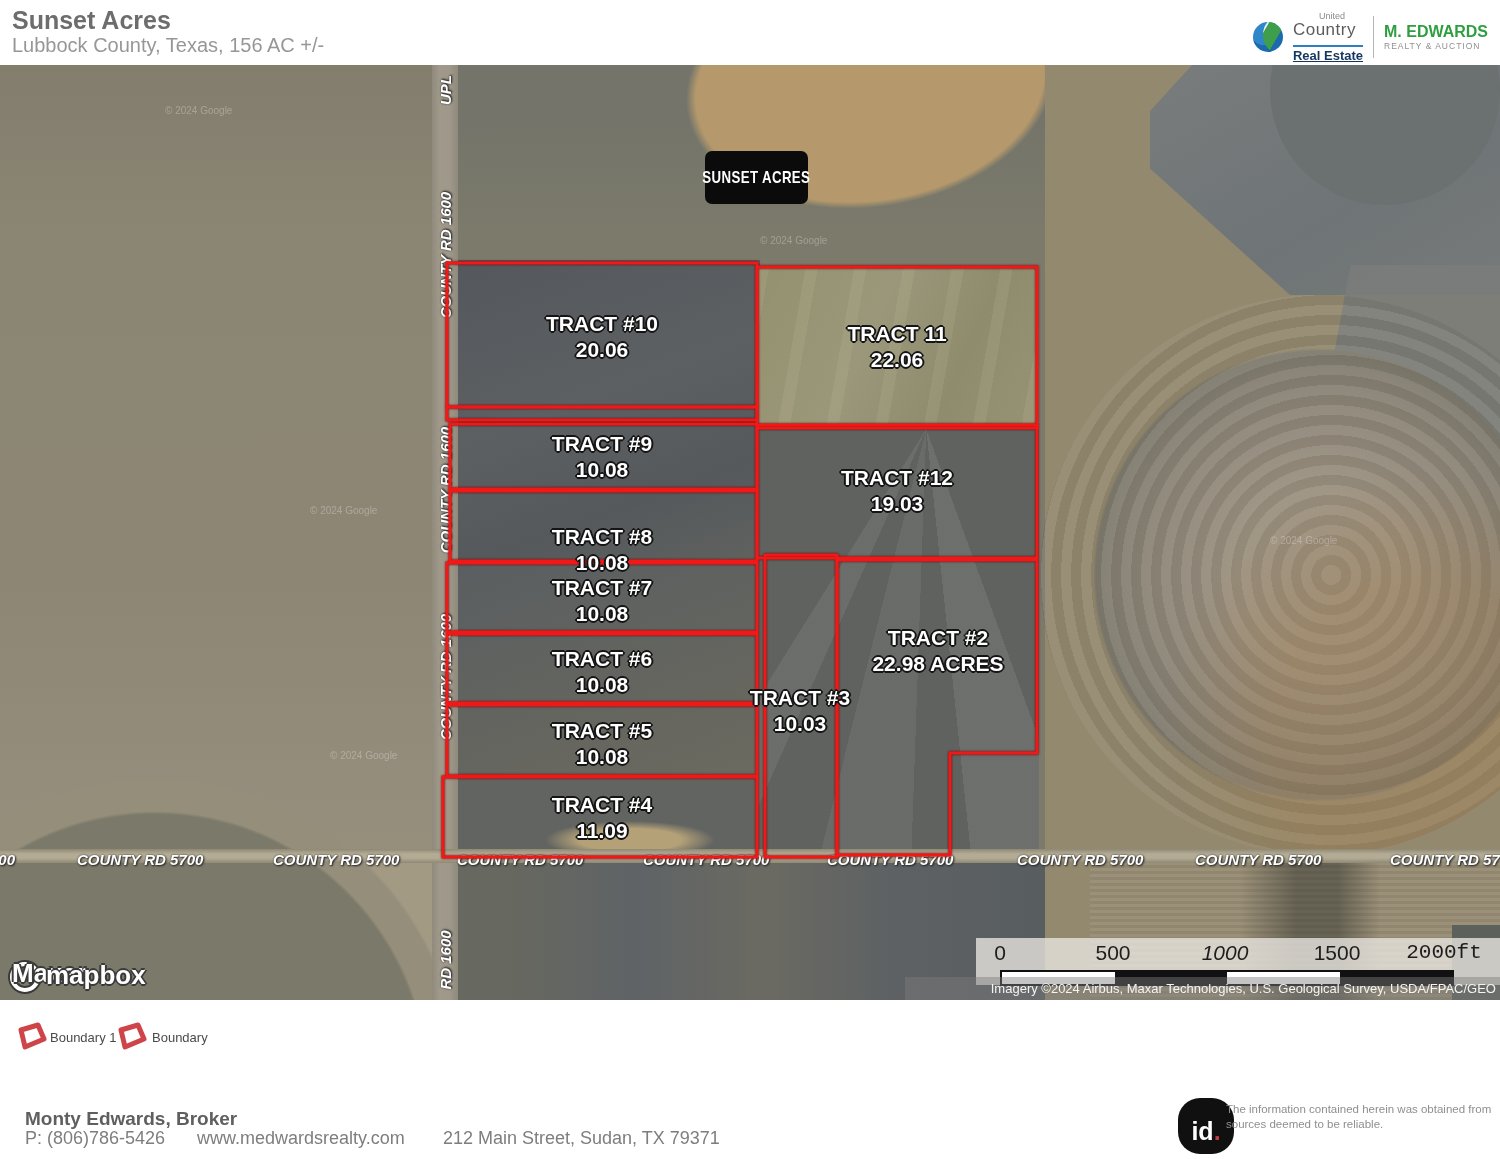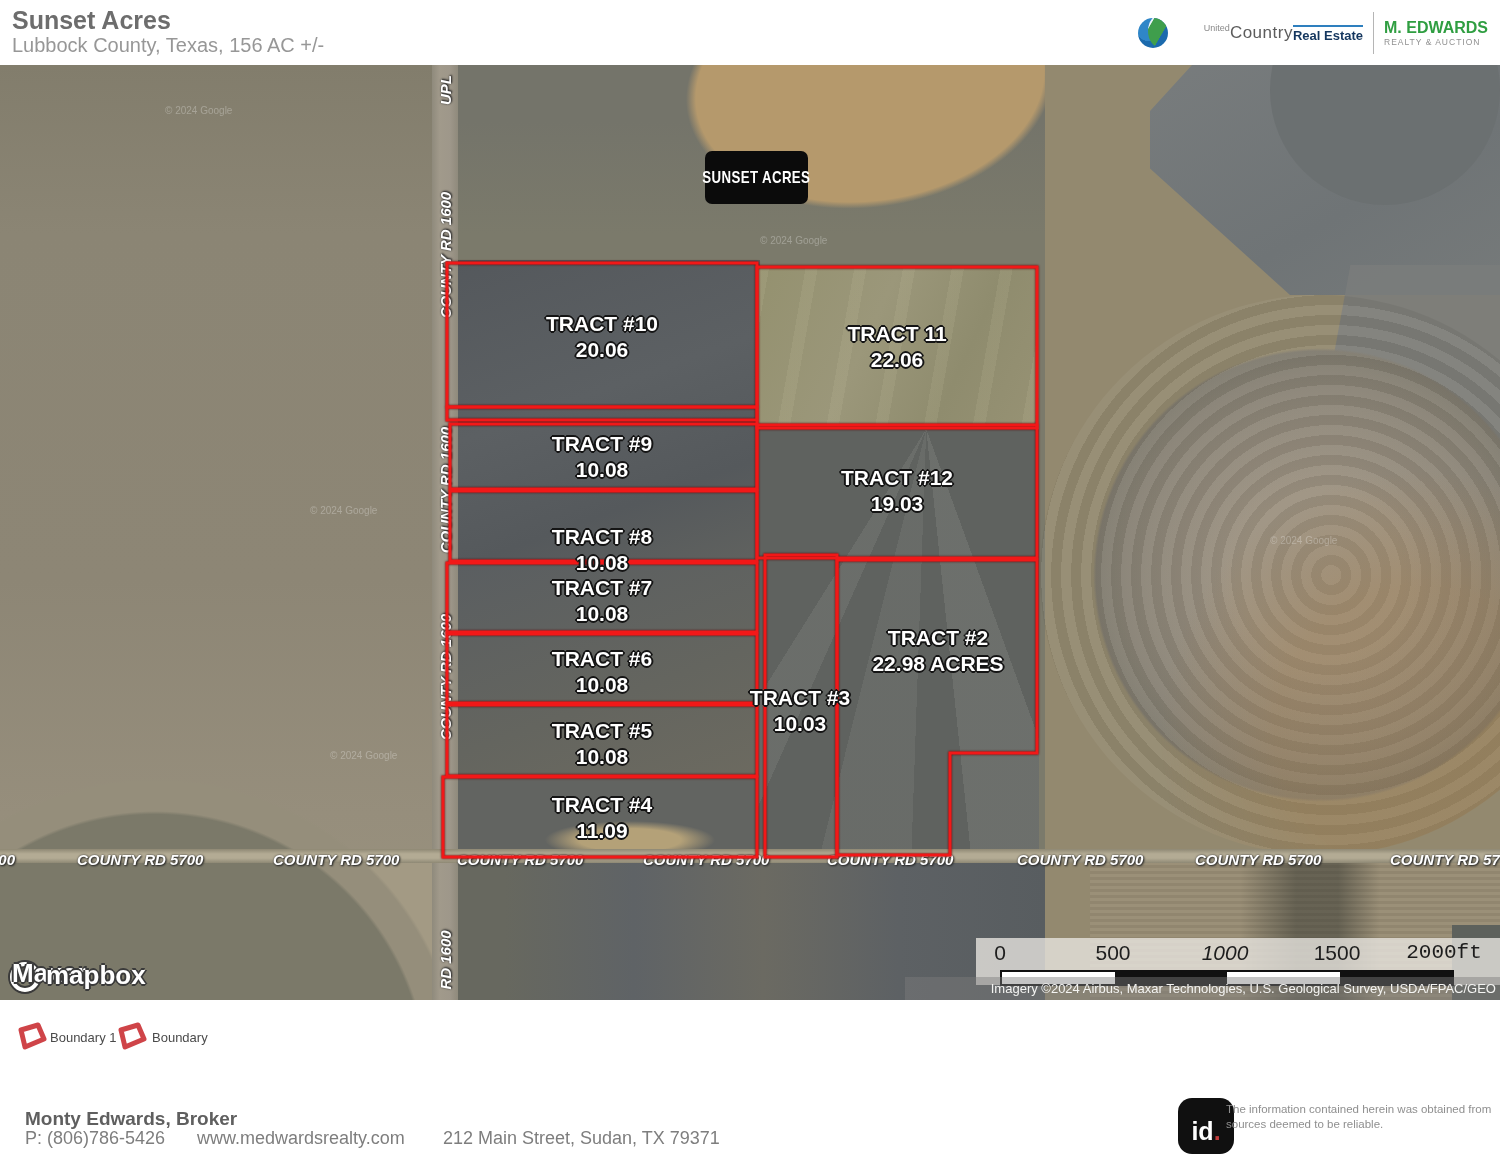--- a/index.html
+++ b/index.html
@@ -8,24 +8,24 @@
 
   
   .hdr-title{position:absolute;left:12px;top:6px;font-size:25px;font-weight:bold;color:#6d6d6d;}
   .hdr-sub{position:absolute;left:12px;top:34px;font-size:20px;color:#979797;}
   .brand{position:absolute;right:12px;top:12px;display:flex;align-items:center;gap:10px;}
   .globe{width:30px;height:30px;border-radius:50%;
          background:radial-gradient(circle at 35% 35%, #2f86c8 0 45%, #1b6aad 46% 100%);
          position:relative;overflow:hidden;}
   .globe:after{content:"";position:absolute;left:10px;top:-4px;width:26px;height:34px;border-radius:50%;
          background:linear-gradient(120deg, rgba(255,255,255,.9) 18%, #3f9e4c 20% 55%, rgba(0,0,0,0) 56%);}
-  .uc-col{display:flex;flex-direction:row;line-height:1;}
+  .uc-col{display:flex;flex-direction:column;line-height:1;}
   .uc-top{font-size:9px;color:#8a8a8a;margin-left:26px;}
   .uc-name{font-size:17px;color:#5c5c5c;letter-spacing:.5px;}
-  .uc-sub{font-size:13px;font-weight:bold;color:#14365e;margin-top:1px;border-top:2px solid #2e7fbe;padding-top:2px;}
+  .uc-sub{font-size:13px;font-weight:bold;color:#14365e;margin-top:7px;border-top:2px solid #2e7fbe;padding-top:2px;text-decoration:underline;}
   .brand-div{width:1px;height:42px;background:#b5b5b5;}
   .agency-name{font-size:16px;font-weight:bold;color:#2f9e41;line-height:1.1;}
   .agency-sub{font-size:8.5px;color:#909090;letter-spacing:1px;}
 
   
   .map{position:absolute;left:0;top:65px;width:1500px;height:935px;overflow:hidden;background:#85806f;}
   .field{position:absolute;}
   .roadlabel{position:absolute;top:786px;height:18px;font-size:15px;font-weight:bold;font-style:italic;color:#fff;
      white-space:nowrap;text-shadow:0 0 2px #333,1px 1px 2px #222;}
   .vroadlabel{position:absolute;left:445px;font-size:15px;font-weight:bold;font-style:italic;color:#fff;white-space:nowrap;
@@ -52,21 +52,21 @@
   .mb-icon{position:absolute;left:10px;top:897px;width:22px;height:22px;border:4px solid #fff;border-radius:50%;
      box-shadow:0 0 0 2px #3a3a3a, inset 0 0 0 2px #3a3a3a;}
 
   
   .legend-icon{position:absolute;width:32px;height:28px;}
   .legend-label{position:absolute;font-size:13px;color:#4a4a4a;}
 
   
   .broker{position:absolute;left:25px;top:1108px;font-size:19px;font-weight:bold;color:#5f5f5f;}
   .f-item{position:absolute;top:1128px;font-size:18px;color:#7e7e7e;}
-  .id-logo{position:absolute;left:1178px;top:1098px;width:56px;height:56px;background:#101010;border-radius:14px;
+  .id-logo{position:absolute;left:1178px;top:1098px;width:56px;height:56px;background:#101010;border-radius:22px;
      display:flex;align-items:flex-end;justify-content:center;padding-bottom:10px;box-sizing:border-box;}
   .id-logo span{color:#fff;font-size:25px;font-weight:bold;line-height:1;}
   .id-logo .dot{color:#c23b3b;}
   .disc{position:absolute;left:1226px;top:1102px;width:274px;font-size:11.5px;line-height:14.5px;color:#8f8f8f;}
 </style>
 </head>
 <body>
 
 <div class="page">
 

